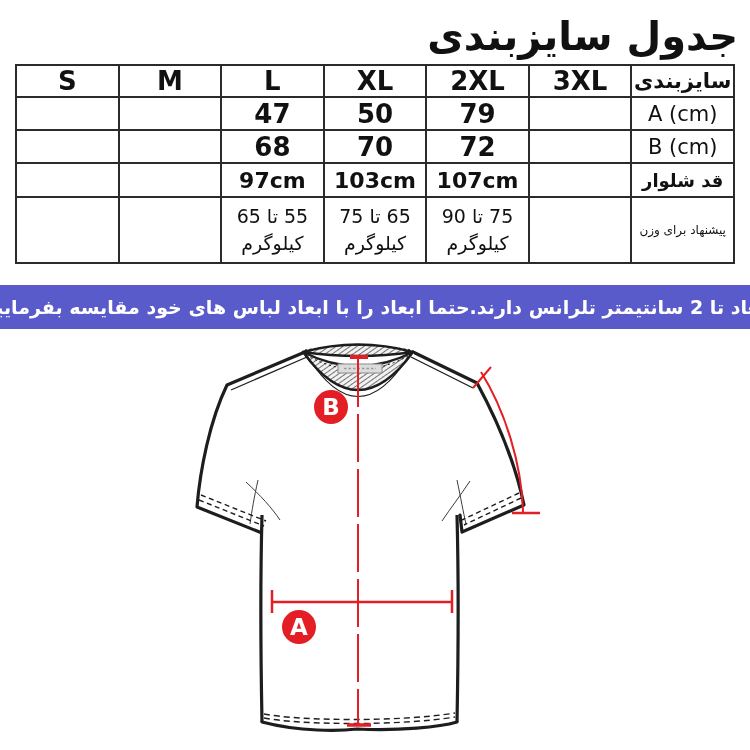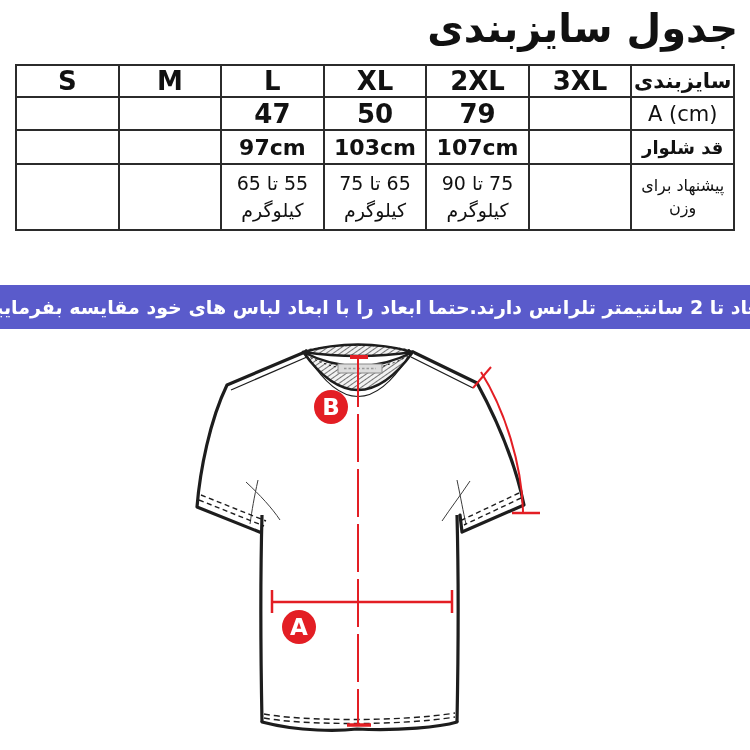--- a/index.html
+++ b/index.html
@@ -1,42 +1,42 @@
 <!DOCTYPE html>
 <html lang="fa"><head>
 <meta charset="utf-8">
 <style>
   html,body{margin:0;padding:0;}
   body{
     width:750px;height:750px;position:relative;background:#ffffff;
     font-family:"DejaVu Sans",sans-serif;overflow:hidden;
   }
   .title{
-    position:absolute;top:2px;right:12px;width:730px;
+    position:absolute;top:10px;right:12px;width:730px;
     direction:rtl;text-align:right;
     font-size:40px;font-weight:bold;color:#111111;line-height:1.3;
   }
   table.size-table{
     position:absolute;left:15px;top:64px;width:720px;
     border-collapse:collapse;table-layout:fixed;
     direction:ltr;
   }
   table.size-table td{
     border:2px solid #2b2b2b;background:#ffffff;
     text-align:center;vertical-align:middle;padding:0;overflow:hidden;
     color:#111111;
   }
   tr.hdr td{height:30px;font-size:26px;font-weight:bold;}
   tr.hdr td.fa-label{font-size:21px;margin-left:20px;}
   tr.row-a td,tr.row-b td{height:31px;font-size:26px;font-weight:bold;}
   tr.row-a td.fa-label,tr.row-b td.fa-label{font-size:21px;font-weight:normal;}
   tr.row-pants td{height:32px;font-size:22px;font-weight:bold;}
   tr.row-pants td.fa-label{font-size:18px;}
   tr.row-weight td{height:64px;font-size:19px;font-weight:normal;line-height:1.4;}
-  tr.row-weight td.fa-label{font-size:16px;line-height:1.35;}
+  tr.row-weight td.fa-label{font-size:12px;line-height:1.35;}
   td.rtl{direction:rtl;}
   .notice{
     position:absolute;left:0;top:285px;width:750px;height:44px;
     background:#5a5bcb;color:#ffffff;
     display:flex;align-items:center;justify-content:center;
     direction:rtl;white-space:nowrap;
     font-size:19px;font-weight:bold;
   }
   .shirt-svg{position:absolute;left:0;top:330px;}
 </style>
@@ -57,20 +57,29 @@
       <td class="fa-label rtl">سایزبندی</td>
     </tr>
     <tr class="row-a">
       <td></td>
       <td></td>
       <td>47</td>
       <td>50</td>
       <td>79</td>
       <td></td>
       <td class="fa-label">A (cm)</td>
+    </tr>
+    <tr class="row-b">
+      <td></td>
+      <td></td>
+      <td>68</td>
+      <td>70</td>
+      <td>72</td>
+      <td></td>
+      <td class="fa-label">B (cm)</td>
     </tr>
     <tr class="row-pants">
       <td></td>
       <td></td>
       <td>97cm</td>
       <td>103cm</td>
       <td>107cm</td>
       <td></td>
       <td class="fa-label rtl">قد شلوار</td>
     </tr>

